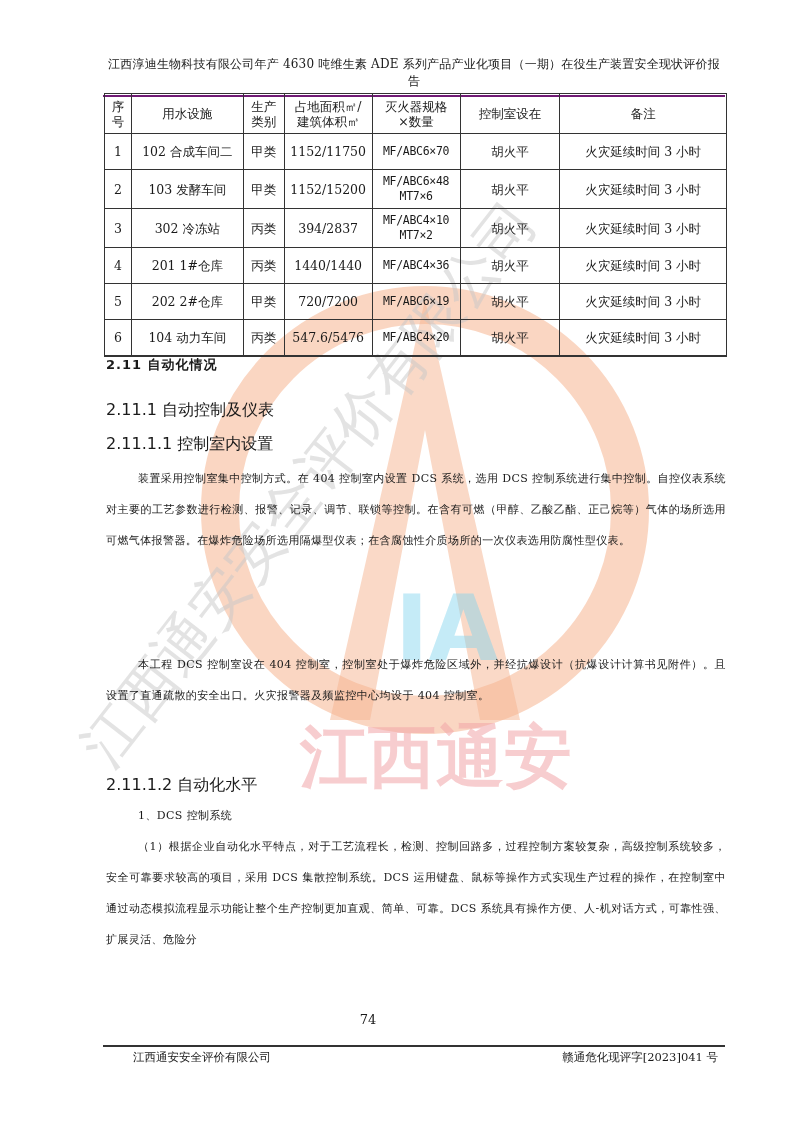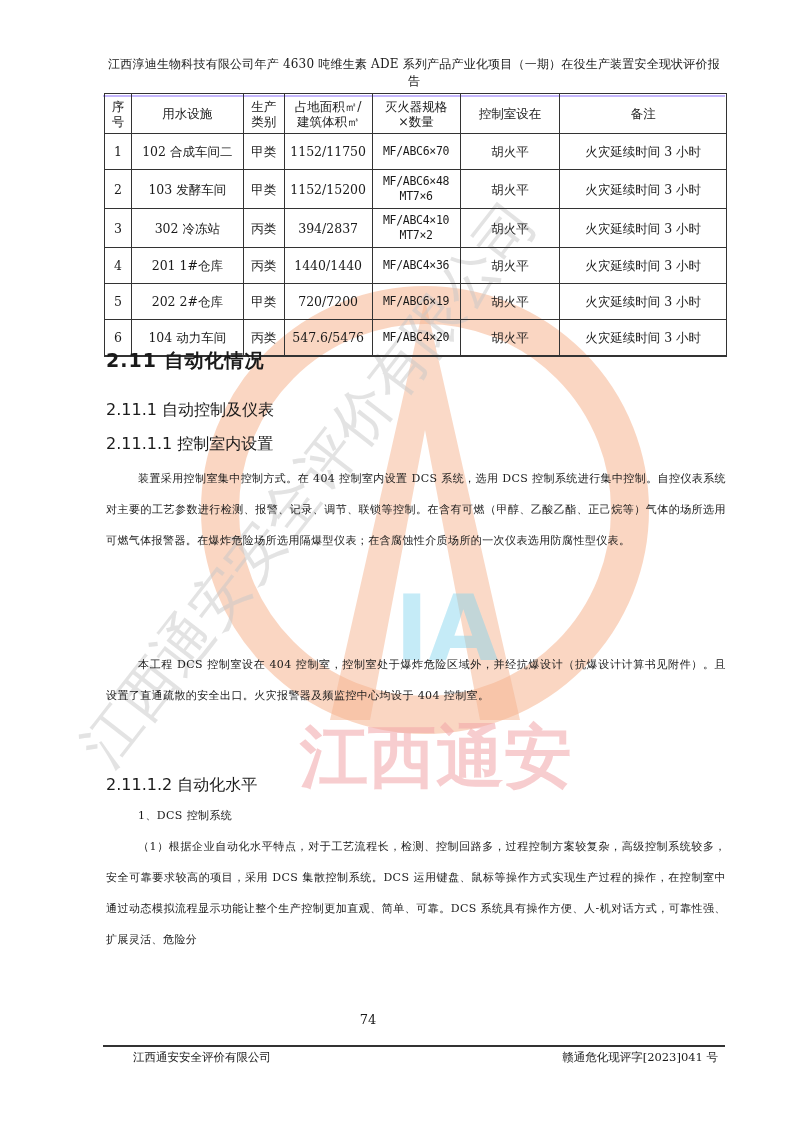--- a/index.html
+++ b/index.html
@@ -4,38 +4,38 @@
   <style>
     html, body { margin: 0; padding: 0; background: #ffffff; }
     body {
       width: 800px; height: 1131px; position: relative; overflow: hidden;
       font-family: "DejaVu Serif", "Liberation Serif", serif; color: #1a1a1a;
     }
     .watermark { position: absolute; left: 0; top: 0; width: 800px; height: 1131px; pointer-events: none; z-index: 0; }
     .page-header {
       position: absolute; left: 103px; top: 56px; width: 622px;
       text-align: center; font-size: 12px; letter-spacing: 0.2px;
-      padding-bottom: 5px; border-bottom: 2px solid #c4b5fd;
+      padding-bottom: 5px; border-bottom: 2px solid #701a75;
       font-family: "DejaVu Serif", "Liberation Serif", serif;
     }
     table.facilities {
       position: absolute; left: 104px; top: 93px; width: 623px;
       border-collapse: collapse; z-index: 2; font-size: 12.5px;
       font-family: "DejaVu Serif", "Liberation Serif", serif;
     }
     table.facilities th, table.facilities td {
       border: 1px solid #333; text-align: center; padding: 0; font-weight: normal; line-height: 15px;
     }
     table.facilities th { height: 39px; }
     table.facilities td { height: 35px; }
     table.facilities tr.tall td { height: 38px; }
     table.facilities td.mono { font-family: "DejaVu Sans Mono", "Liberation Mono", monospace; font-size: 11.5px; letter-spacing: -0.3px; }
     table.facilities tr:last-child td { border-bottom: 2px solid #333; }
     .h2 {
-      position: absolute; left: 106px; top: 348px; font-size: 19px; font-weight: bold;
+      position: absolute; left: 106px; top: 356px; font-size: 13px; font-weight: bold;
       font-family: "DejaVu Sans", "Liberation Sans", sans-serif; z-index: 2; letter-spacing: 1px;
     }
     .h3 {
       position: absolute; left: 106px; font-size: 16px; font-weight: normal;
       font-family: "DejaVu Sans", "Liberation Sans", sans-serif; z-index: 2;
     }
     .para {
       position: absolute; left: 106px; width: 620px; font-size: 11px; line-height: 31px;
       text-indent: 32px; z-index: 2; text-align: justify; letter-spacing: 0.4px;
     }

